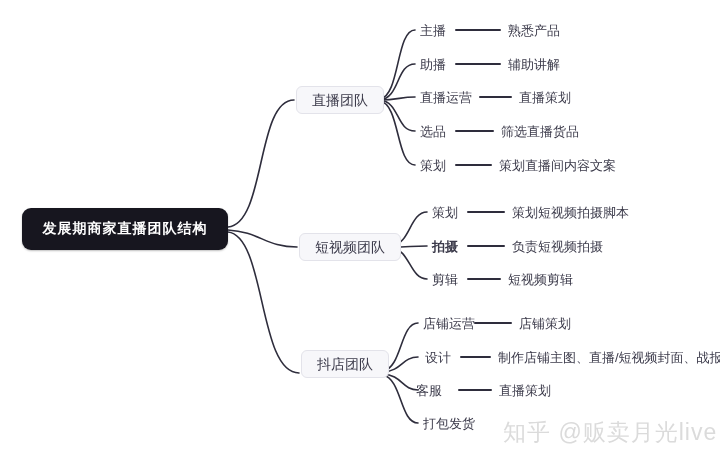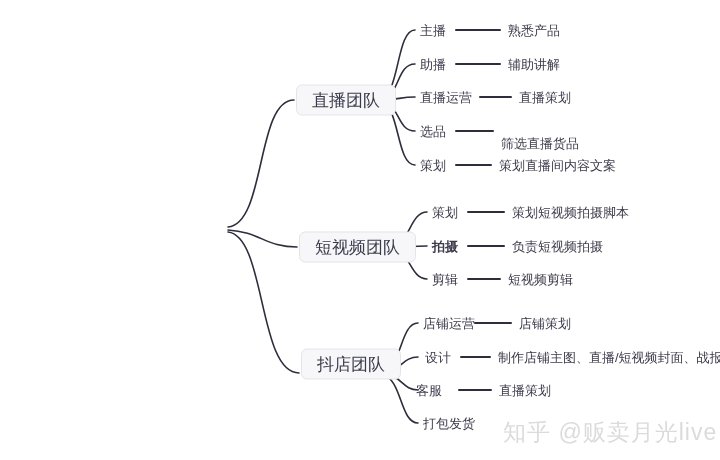--- a/index.html
+++ b/index.html
@@ -13,21 +13,21 @@
   svg.wires{position:absolute;left:0;top:0;width:720px;height:460px;}
   .wire{fill:none;stroke:var(--line);stroke-width:1.6px;stroke-linecap:round;}
   .dash{stroke:var(--line);stroke-width:2px;stroke-linecap:round;}
   .node-root{position:absolute;left:22px;top:208px;width:206px;height:42px;
              background:var(--root-bg);color:var(--root-text);border-radius:9px;
              font-size:14px;font-weight:bold;letter-spacing:1px;
              display:flex;align-items:center;justify-content:center;white-space:nowrap;
              box-shadow:0 1px 2px rgba(0,0,0,.25);}
   .node-branch{position:absolute;transform:translateY(-50%);
                background:var(--branch-bg);border:1px solid var(--branch-border);
-               border-radius:6px;font-size:17px;color:var(--text);
+               border-radius:6px;font-size:14px;color:var(--text);
                padding:6px 15px;white-space:nowrap;line-height:1;}
   .leaf{position:absolute;transform:translateY(-50%);font-size:13px;
         color:var(--text);white-space:nowrap;line-height:1;}
   .watermark{position:absolute;left:503px;top:417px;font-size:23px;
              color:var(--watermark);white-space:nowrap;letter-spacing:1px;
              text-shadow:1px 1px 0 #ffffff;text-align:center;}
 </style>
 </head>
 <body>
 
@@ -60,33 +60,34 @@
     <line class="dash" x1="456" y1="131" x2="493" y2="131"></line>
     <line class="dash" x1="456" y1="165" x2="491" y2="165"></line>
     <line class="dash" x1="468" y1="212" x2="504" y2="212"></line>
     <line class="dash" x1="468" y1="246" x2="504" y2="246"></line>
     <line class="dash" x1="468" y1="279" x2="500" y2="279"></line>
     <line class="dash" x1="475" y1="323" x2="511" y2="323"></line>
     <line class="dash" x1="461" y1="357" x2="490" y2="357"></line>
     <line class="dash" x1="459" y1="390" x2="491" y2="390"></line>
   </svg>
 
+  <div class="node-root">发展期商家直播团队结构</div>
 
   <div class="node-branch" style="left:296px;top:100px;">直播团队</div>
   <div class="node-branch" style="left:299px;top:247px;">短视频团队</div>
   <div class="node-branch" style="left:301px;top:364px;">抖店团队</div>
 
   <span class="leaf" style="left:420px;top:30px;">主播</span>
   <span class="leaf" style="left:508px;top:30px;">熟悉产品</span>
   <span class="leaf" style="left:420px;top:64px;">助播</span>
   <span class="leaf" style="left:508px;top:64px;">辅助讲解</span>
   <span class="leaf" style="left:420px;top:97px;">直播运营</span>
   <span class="leaf" style="left:519px;top:97px;">直播策划</span>
   <span class="leaf" style="left:420px;top:131px;">选品</span>
-  <span class="leaf" style="left:501px;top:131px;margin-top:12px;">筛选直播货品</span>
+  <span class="leaf" style="left:501px;top:131px;">筛选直播货品</span>
   <span class="leaf" style="left:420px;top:165px;">策划</span>
   <span class="leaf" style="left:499px;top:165px;">策划直播间内容文案</span>
 
   <span class="leaf" style="left:432px;top:212px;">策划</span>
   <span class="leaf" style="left:512px;top:212px;">策划短视频拍摄脚本</span>
   <span class="leaf" style="left:432px;top:246px;font-weight:bold;">拍摄</span>
   <span class="leaf" style="left:512px;top:246px;">负责短视频拍摄</span>
   <span class="leaf" style="left:432px;top:279px;">剪辑</span>
   <span class="leaf" style="left:508px;top:279px;">短视频剪辑</span>
 

